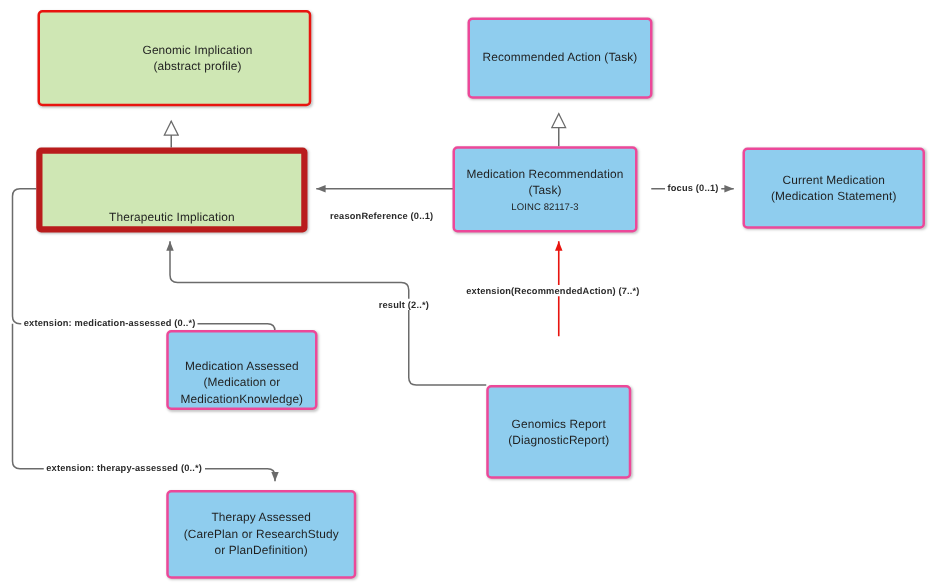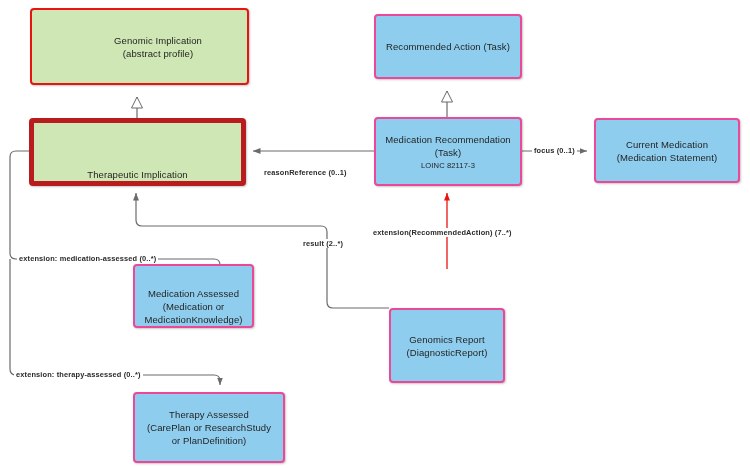--- a/index.html
+++ b/index.html
@@ -132,21 +132,21 @@
   </div>
 
   <div class="node node-green" style="left:29px; top:118px; width:217px; height:68px;">
     <span class="line">Therapeutic Implication</span>
   </div>
 
   <div class="node node-blue" style="left:374px; top:14px; width:148px; height:65px;">
     <span class="line">Recommended Action (Task)</span>
   </div>
 
-  <div class="node node-blue" style="left:374px; top:117px; width:148px; height:69px;">
+  <div class="node node-blue" style="left:362px; top:117px; width:148px; height:69px;">
     <span class="line">Medication Recommendation</span>
     <span class="line">(Task)</span>
     <span class="line sub-small">LOINC 82117-3</span>
   </div>
 
   <div class="node node-blue" style="left:594px; top:118px; width:146px; height:65px;">
     <span class="line">Current Medication</span>
     <span class="line">(Medication Statement)</span>
   </div>
 
@@ -166,19 +166,19 @@
     <span class="line">Genomics Report</span>
     <span class="line">(DiagnosticReport)</span>
   </div>
 
   <div class="edge-label" style="left:262px; top:142px;margin-top:26px;">reasonReference (0..1)</div>
 
   <div class="edge-label" style="left:532px; top:146px;">focus  (0..1)</div>
 
   <div class="edge-label" style="left:17px; top:254px;">extension: medication-assessed (0..*)</div>
 
-  <div class="edge-label" style="left:14px; top:370px;">extension: therapy-assessed (0..*)</div>
+  <div class="edge-label" style="left:35px; top:370px;">extension: therapy-assessed (0..*)</div>
 
   <div class="edge-label" style="left:371px; top:228px;">extension(RecommendedAction) (7..*)</div>
 
   <div class="edge-label" style="left:301px; top:239px;">result (2..*)</div>
 
 </div>
 
 </body></html>

